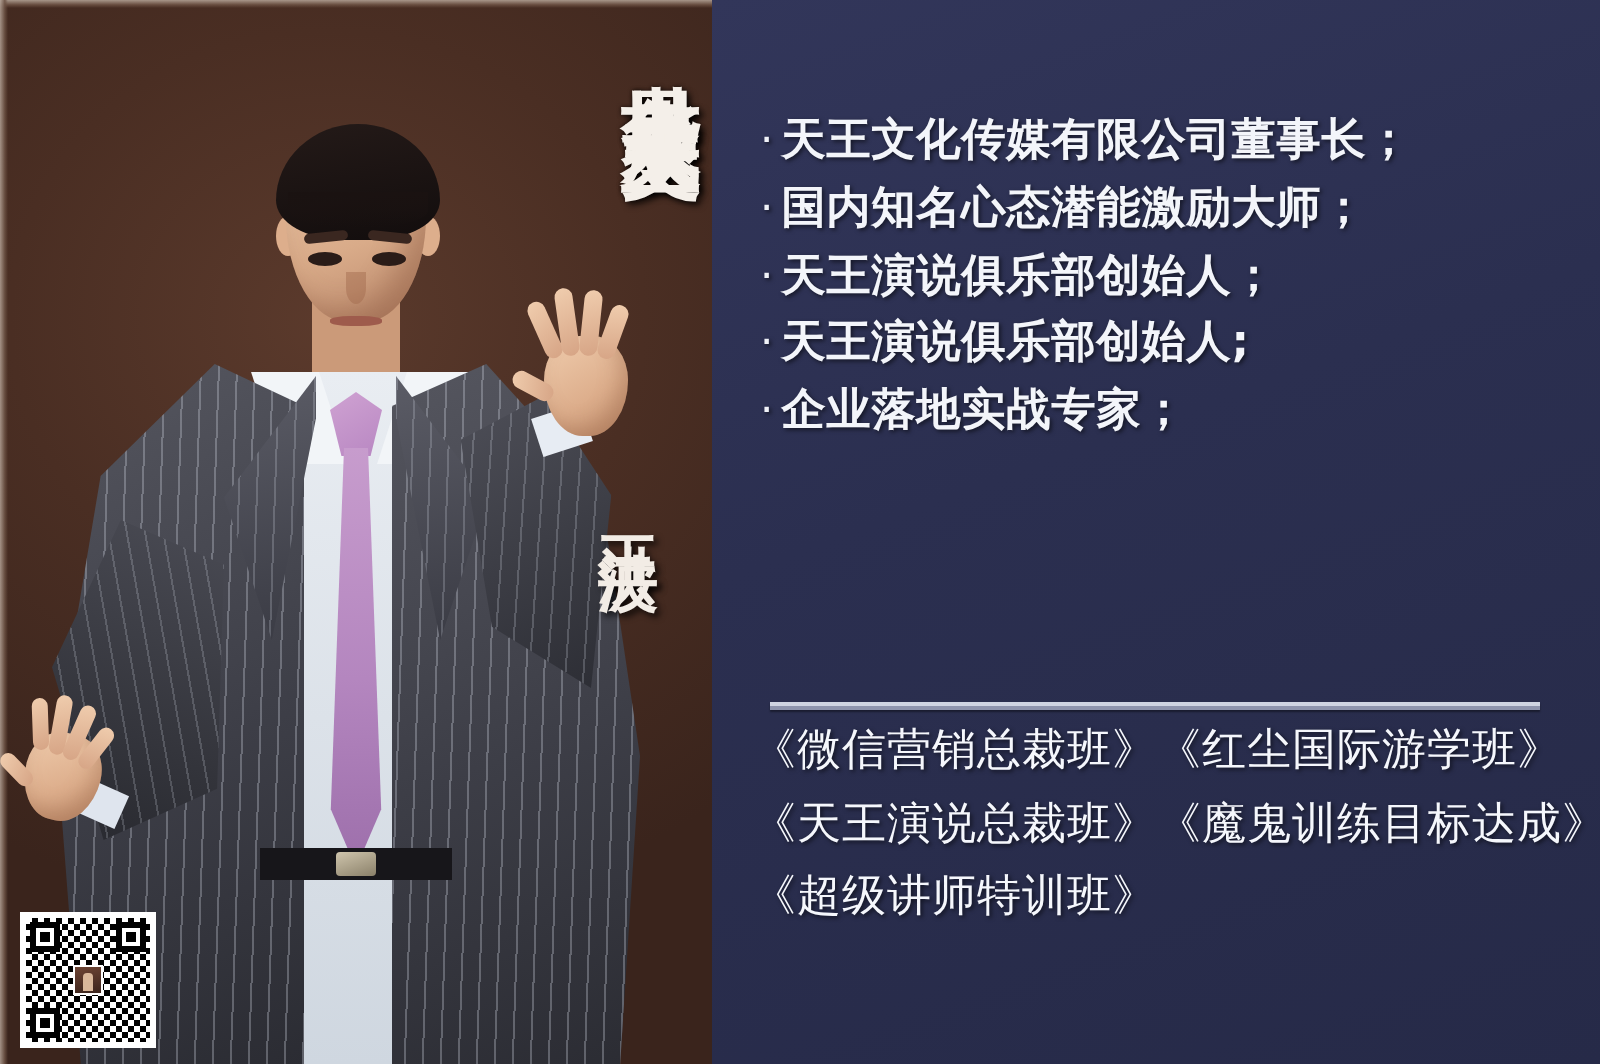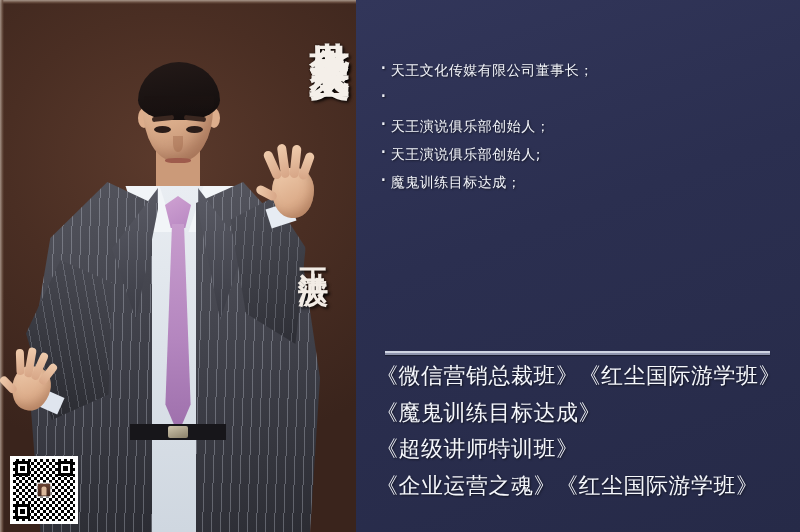--- a/index.html
+++ b/index.html
@@ -348,22 +348,22 @@
   }
   .bullet-dot {
     color: #f0f2f8;
     font-size: 21px;
     line-height: 1;
     margin-right: 4px;
     text-shadow: 1px 1px 2px rgba(0,0,0,.6);
   }
   .bullet-text {
     color: #f3f5fa;
-    font-size: 14px;
-    font-weight: 400;
+    font-size: 22px;
+    font-weight: 700;
     letter-spacing: .5px;
     line-height: 1.22;
     white-space: nowrap;
     text-shadow: 1px 1px 2px rgba(0,0,0,.55);
   }
   .section-title {
     position: absolute;
     left: 30px; top: 306px;
     color: #f4f6fb;
     font-size: 25px;
@@ -470,47 +470,45 @@
 
   <div class="right-panel">
 
     <div class="bullets">
       <div class="bullet-row">
         <span class="bullet-dot">·</span>
         <span class="bullet-text">天王文化传媒有限公司董事长；</span>
       </div>
       <div class="bullet-row">
         <span class="bullet-dot">·</span>
+        <span class="bullet-text">国内知名心态潜能激励大师；</span>
       </div>
       <div class="bullet-row">
         <span class="bullet-dot">·</span>
         <span class="bullet-text">天王演说俱乐部创始人；</span>
       </div>
       <div class="bullet-row">
         <span class="bullet-dot">·</span>
         <span class="bullet-text">天王演说俱乐部创始人;</span>
       </div>
       <div class="bullet-row">
         <span class="bullet-dot">·</span>
-        <span class="bullet-text">魔鬼训练目标达成；</span>
+        <span class="bullet-text">企业落地实战专家；</span>
       </div>
     </div>
 
     <div class="section-rule"></div>
 
     <div class="courses">
       <div class="course-row">
         <span class="course-item">《微信营销总裁班》</span>
         <span class="course-item">《红尘国际游学班》</span>
       </div>
       <div class="course-row">
+        <span class="course-item">《天王演说总裁班》</span>
         <span class="course-item">《魔鬼训练目标达成》</span>
       </div>
       <div class="course-row">
         <span class="course-item">《超级讲师特训班》</span>
-      </div>
-      <div class="course-row">
-        <span class="course-item">《企业运营之魂》</span>
-        <span class="course-item">《红尘国际游学班》</span>
       </div>
     </div>
   </div>
 </div>
 
 </body></html>

